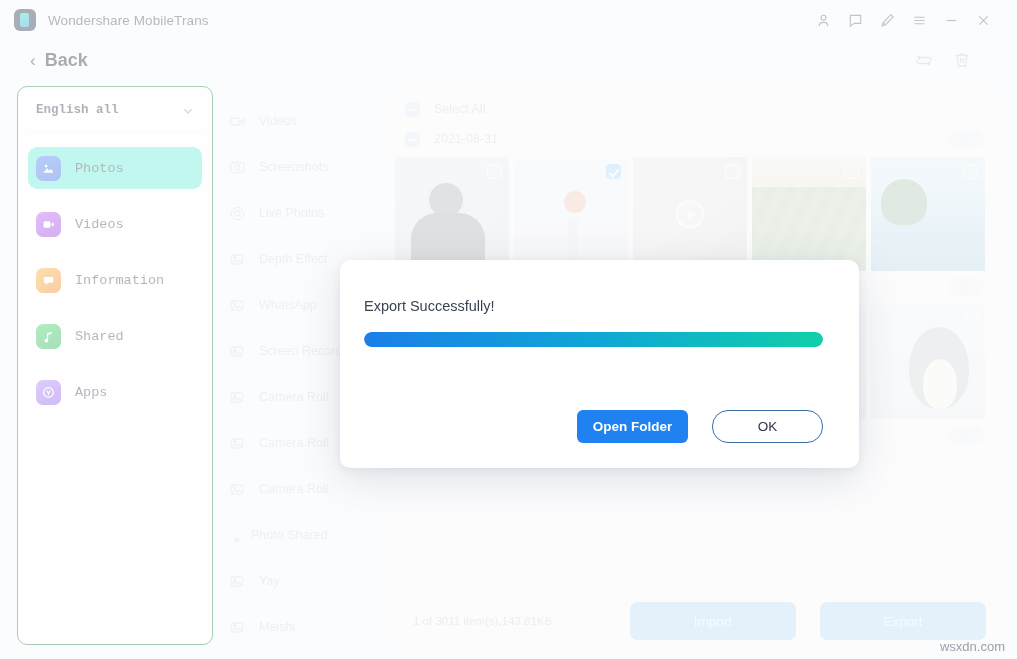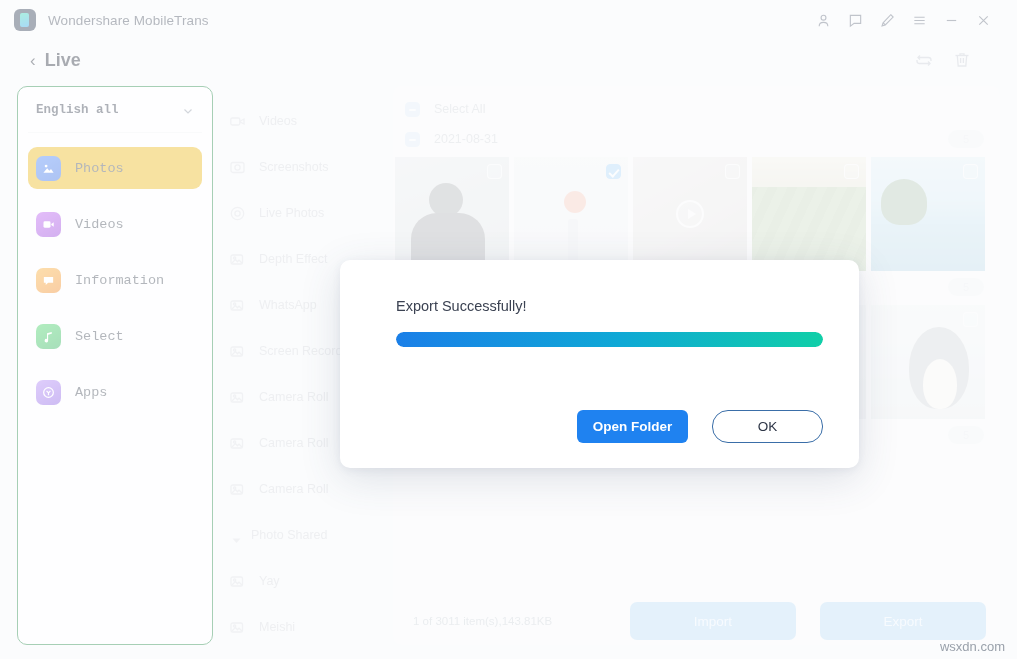--- a/index.html
+++ b/index.html
@@ -63,21 +63,21 @@
     border-bottom: 1px solid #eef1f5; cursor: default;
   }
   #lang-label { font-size: 12.5px; font-weight: bold; color: #2b3446; }
   #lang-chevron {
     margin-left: auto; width: 12px; height: 12px; color: #8c94a3;
   }
   .nav-item {
     height: 42px; margin-top: 14px; display: flex; align-items: center;
     gap: 14px; padding: 0 8px; border-radius: 9px; cursor: default;
   }
-  .nav-item.active { background: #eab308; }
+  .nav-item.active { background: #5eead4; }
   .nav-ico {
     width: 25px; height: 25px; border-radius: 7px; flex: 0 0 auto;
     display: flex; align-items: center; justify-content: center;
     color: #fff; font-size: 12px; line-height: 1;
   }
   .nav-ico.photos { background: linear-gradient(150deg,#3f7df6,#2a63e0); }
   .nav-ico.videos { background: linear-gradient(150deg,#b651f0,#8b2fd6); }
   .nav-ico.information { background: linear-gradient(150deg,#f9a825,#ef7d12); }
   .nav-ico.music { background: linear-gradient(150deg,#34d058,#18a94a); }
   .nav-ico.apps { background: linear-gradient(150deg,#a97bf5,#7d4fe0); }
@@ -230,21 +230,21 @@
   }
 
   
   #modal-overlay {
     position: absolute; inset: 0; background: rgba(255,255,255,.62);
   }
   #modal {
     position: absolute; left: 340px; top: 260px; width: 519px; height: 208px;
     background: #fff; border-radius: 10px;
     box-shadow: 0 10px 40px rgba(60,80,110,.16), 0 2px 8px rgba(60,80,110,.08);
-    padding: 38px 36px 0 56px;
+    padding: 38px 36px 0 24px;
   }
   #modal-title { font-size: 14.5px; color: #3b4252; }
   #progress-track {
     margin-top: 18px; height: 15px; border-radius: 8px; background: #eef1f4;
     overflow: hidden;
   }
   #progress-fill {
     height: 100%; border-radius: 8px;
     background: linear-gradient(90deg, #1a7fe8 0%, #0fa8d6 52%, #10cfa8 100%);
   }
@@ -306,21 +306,21 @@
   <div class="tb-btn">
     <svg width="15" height="15" viewBox="0 0 16 16" stroke="currentColor" stroke-width="1.2">
       <path d="M3.5 3.5l9 9M12.5 3.5l-9 9"></path>
     </svg>
   </div>
 </div>
 
 <div id="backbar">
   <div id="back-button">
     <span id="back-chevron">‹</span>
-    <span>Live</span>
+    <span>Back</span>
   </div>
   <div id="backbar-actions">
     <span class="bar-icon">
       <svg width="22" height="22" viewBox="0 0 22 22" fill="none" stroke="currentColor" stroke-width="1.3">
         <path d="M5 8.5h10.5a2.5 2.5 0 0 1 2.5 2.5v1"></path>
         <path d="M7 6.5 5 8.5 7 10.5"></path>
         <path d="M17 14.5H6.5A2.5 2.5 0 0 1 4 12v-1"></path>
         <path d="M15 16.5 17 14.5 15 12.5"></path>
       </svg>
     </span>
@@ -372,21 +372,21 @@
         </svg>
       </span>
       <span class="nav-label">Information</span>
     </div>
     <div class="nav-item">
       <span class="nav-ico music">
         <svg width="13" height="13" viewBox="0 0 14 14" fill="#fff">
           <path d="M10.5 2.2 5.4 3.6v6.1a1.9 1.9 0 1 0 1.2 1.7V5.2l3.9-1.1z"></path>
         </svg>
       </span>
-      <span class="nav-label">Select</span>
+      <span class="nav-label">Shared</span>
     </div>
     <div class="nav-item">
       <span class="nav-ico apps">
         <svg width="13" height="13" viewBox="0 0 14 14" fill="none" stroke="#fff" stroke-width="1.3">
           <circle cx="7" cy="7" r="5.2"></circle>
             <path d="M7 7.4V10M7 7.4 4.9 5.2M7 7.4 9.1 5.2"></path>
         </svg>
       </span>
       <span class="nav-label">Apps</span>
     </div>

